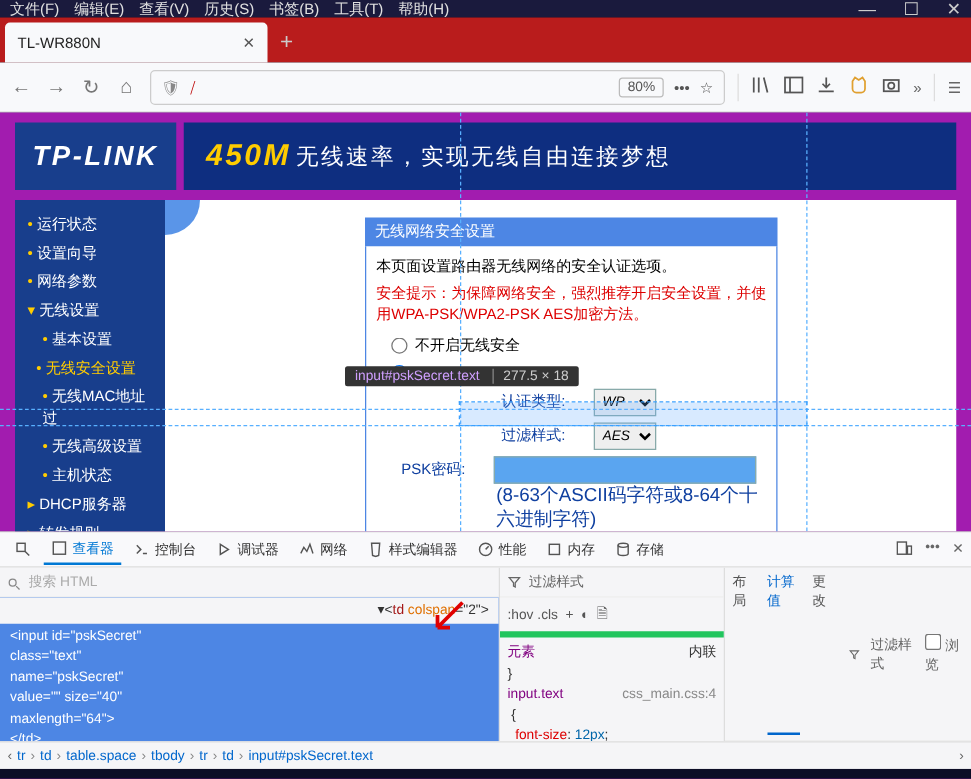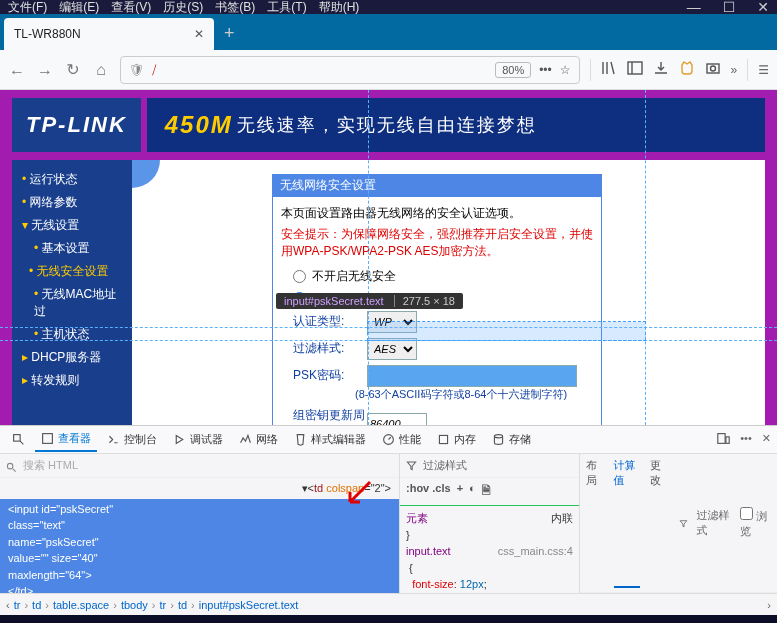--- a/index.html
+++ b/index.html
@@ -5,21 +5,21 @@
 * { margin:0; padding:0; box-sizing:border-box; font-family:"Microsoft YaHei","SimSun",sans-serif; }
 body { width:777px; height:623px; background:#0c0d26; overflow:hidden; font-size:12px; }
 
 
 .menubar { background:#1a1a3d; color:#e0e0e0; height:14px; display:flex; align-items:center; padding:0 8px; gap:12px; font-size:12px; }
 .menubar span { cursor:default; }
 .winbtns { margin-left:auto; display:flex; gap:22px; color:#ccc; }
 .winbtns span { cursor:default; font-size:14px; }
 
 
-.tabbar { background:#0369a1; height:36px; display:flex; align-items:flex-end; padding-left:4px; }
+.tabbar { background:#b91c1c; height:36px; display:flex; align-items:flex-end; padding-left:4px; }
 .tab { background:#f8f9fb; height:32px; width:210px; border-radius:4px 4px 0 0; display:flex; align-items:center; padding:0 10px; gap:8px; font-size:12px; color:#222; }
 .tab .close { margin-left:auto; color:#555; }
 .newtab { color:#ccc; margin:0 10px 6px 10px; font-size:18px; }
 
 
 .toolbar { background:#f8f9fb; height:40px; display:flex; align-items:center; padding:0 8px; gap:10px; color:#555; border-bottom:1px solid #ddd; }
 .navbtn { width:18px; text-align:center; font-size:16px; color:#777; cursor:default; }
 .urlbar { flex:1; height:28px; border:1px solid #ccc; border-radius:4px; display:flex; align-items:center; padding:0 8px; gap:8px; position:relative; }
 .urlbar .shield { color:#888; }
 .urlbar .nohttps { color:#b00; }
@@ -36,34 +36,34 @@
 .banner { flex:1; background:#0e2e80; color:#fff; display:flex; align-items:center; padding:0 18px; font-size:18px; letter-spacing:2px; }
 .banner .y { color:#ffcc00; font-size:24px; font-weight:bold; margin-right:4px; font-style:italic; }
 .maingrid { display:flex; padding:0 12px 12px 12px; gap:0; }
 .sidebar { width:120px; background:#183e8c; color:#fff; padding:8px 0; font-size:12px; }
 .sidebar .item { padding:3px 10px; cursor:default; }
 .sidebar .bullet::before { content:"• "; color:#ffcc00; }
 .sidebar .sub { padding-left:22px; }
 .sidebar .active { color:#ffcc00;padding-left:17px; }
 .sidebar .exp::before { content:"▾ "; color:#ffcc00; }
 .sidebar .col::before { content:"▸ "; color:#ffcc00; }
-.content { flex:1; background:#fff; position:relative; }
+.content { flex:1; background:#fff; position:relative;padding-left:20px; }
 .bluecorner { width:28px; height:28px; background:#5a95e8; border-radius:0 0 28px 0; position:absolute; left:0; top:0; }
 .formwrap { margin:14px 0 0 140px; width:330px; font-size:12px; }
 .formtitle { background:#4d86e4; color:#fff; padding:3px 8px; }
 .formbody { padding:8px 8px; border:1px solid #4d86e4; border-top:none; }
 .desc { color:#000; margin-bottom:4px; }
 .warn { color:#d00; margin-bottom:8px; line-height:1.4; }
 .radio-row { margin:6px 0 6px 12px; }
 .radio-row input { vertical-align:middle; margin-right:6px; }
-.fieldrow { display:flex; margin:5px 0 0 12px; align-items:center; }
+.fieldrow { display:flex; margin:5px 0 0 12px; align-items:center;justify-content:center; }
 .fieldrow .lbl { width:74px; color:#1040a0; }
 .fieldrow select, .fieldrow input[type=text] { border:1px solid #8aa; font-size:11px; padding:0 2px; height:22px;font-style:italic; }
 .fieldrow select { width:50px; }
-.hint { color:#1040a0; font-size:11px; margin-left:74px; }
+.hint { color:#1040a0; font-size:15px; margin-left:96px; }
 .pskinput { width:210px; background:#5aa5f0; }
 .highlightbox { position:absolute; left:368px; top:232px; width:277px; height:18px; outline:1px dashed #3aa0ff; background:rgba(100,170,255,0.25); pointer-events:none; }
 .tooltip { position:absolute; left:276px; top:203px; background:#333; color:#d0a0ff; font-size:11px; padding:2px 8px; border-radius:2px; display:flex; align-items:center; gap:10px; }
 .tooltip .dim { color:#ccc; border-left:1px solid #888; padding-left:8px; }
 .rulerH { position:absolute; top:237px; left:0; right:0; border-top:1px dashed #58b0ff; pointer-events:none; }
 .rulerV1 { position:absolute; left:368px; top:0; bottom:0; border-left:1px dashed #58b0ff; pointer-events:none; }
 .rulerV2 { position:absolute; left:645px; top:0; bottom:0; border-left:1px dashed #58b0ff; pointer-events:none; }
 .rulerH2 { position:absolute; top:250px; left:0; right:0; border-top:1px dashed #58b0ff; pointer-events:none; }
 
 
@@ -82,21 +82,21 @@
 .dt-html .topline .t { color:#a31515; }
 .dt-html .topline .a { color:#e07000; }
 .redarrow { position:absolute; left:345px; top:480px; width:30px; height:30px; pointer-events:none; }
 .dt-crumbs { height:22px; border-top:1px solid #ddd; display:flex; align-items:center; padding:0 6px; gap:4px; font-size:11px; color:#0066cc; background:#f5f5f7; }
 .dt-crumbs .sep { color:#888; }
 .dt-crumbs .nav { color:#666; }
 
 .dt-mid { width:180px; border-right:1px solid #ddd; display:flex; flex-direction:column; font-family:Consolas,monospace; }
 .dt-mid .hdr { padding:4px 6px; border-bottom:1px solid #eee; display:flex; align-items:center; gap:6px; color:#666; }
 .dt-mid .hdr svg { width:11px; height:11px; stroke:#666; fill:none; stroke-width:1.5; }
-.dt-mid .pills { padding:4px 6px; border-bottom:1px solid #22c55e; display:flex; gap:6px; color:#555;font-weight:bold; }
+.dt-mid .pills { padding:4px 6px; border-bottom:5px solid #22c55e; display:flex; gap:6px; align-items:center; color:#555; }
 .dt-mid .rules { padding:4px 6px; font-size:11px; line-height:1.5; color:#333; overflow:hidden; }
 .dt-mid .sel { color:#800080; }
 .dt-mid .src { color:#888; float:right; }
 .dt-mid .prop { color:#d00; }
 .dt-mid .val { color:#06a; }
 
 .dt-right { flex:1; display:flex; flex-direction:row; }
 .dt-right .hdr { padding:4px 6px; border-bottom:1px solid #eee; display:flex; gap:10px; color:#555; }
 .dt-right .hdr .act { color:#0066cc; border-bottom:2px solid #0066cc; padding-bottom:2px; }
 .dt-right .sub { padding:4px 6px; border-bottom:1px solid #eee; display:flex; gap:8px; color:#666; align-items:center; }
@@ -175,25 +175,27 @@
   <div class="brandrow">
     <div class="logo">TP-LINK</div>
     <div class="banner">
       <span class="y">450M</span>
         <span>无线速率，实现无线自由连接梦想</span>
     </div>
   </div>
   <div class="maingrid">
     <div class="sidebar">
       <div class="item bullet">运行状态</div>
+      <div class="item bullet">设置向导</div>
       <div class="item bullet">网络参数</div>
       <div class="item exp">无线设置</div>
       <div class="item sub bullet">基本设置</div>
       <div class="item sub bullet active">无线安全设置</div>
       <div class="item sub bullet">无线MAC地址过</div>
+      <div class="item sub bullet">无线高级设置</div>
       <div class="item sub bullet">主机状态</div>
       <div class="item col">DHCP服务器</div>
       <div class="item col">转发规则</div>
 
     </div>
     <div class="content">
       <div class="bluecorner"></div>
       <div class="formwrap">
         <div class="formtitle">无线网络安全设置</div>
         <div class="formbody">

